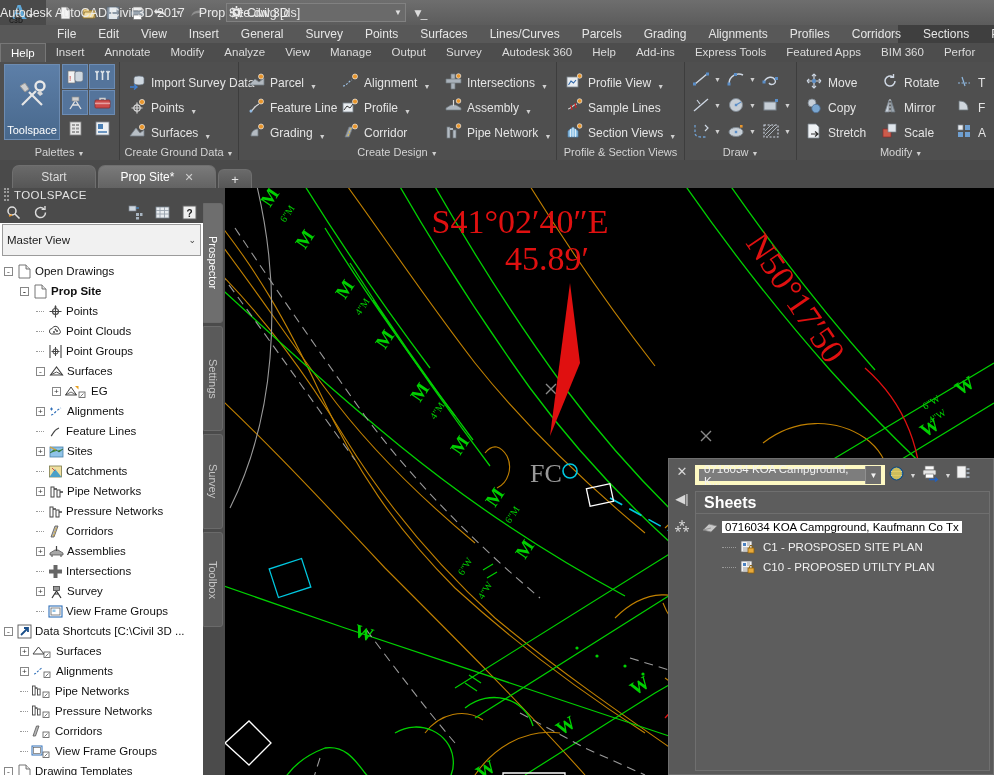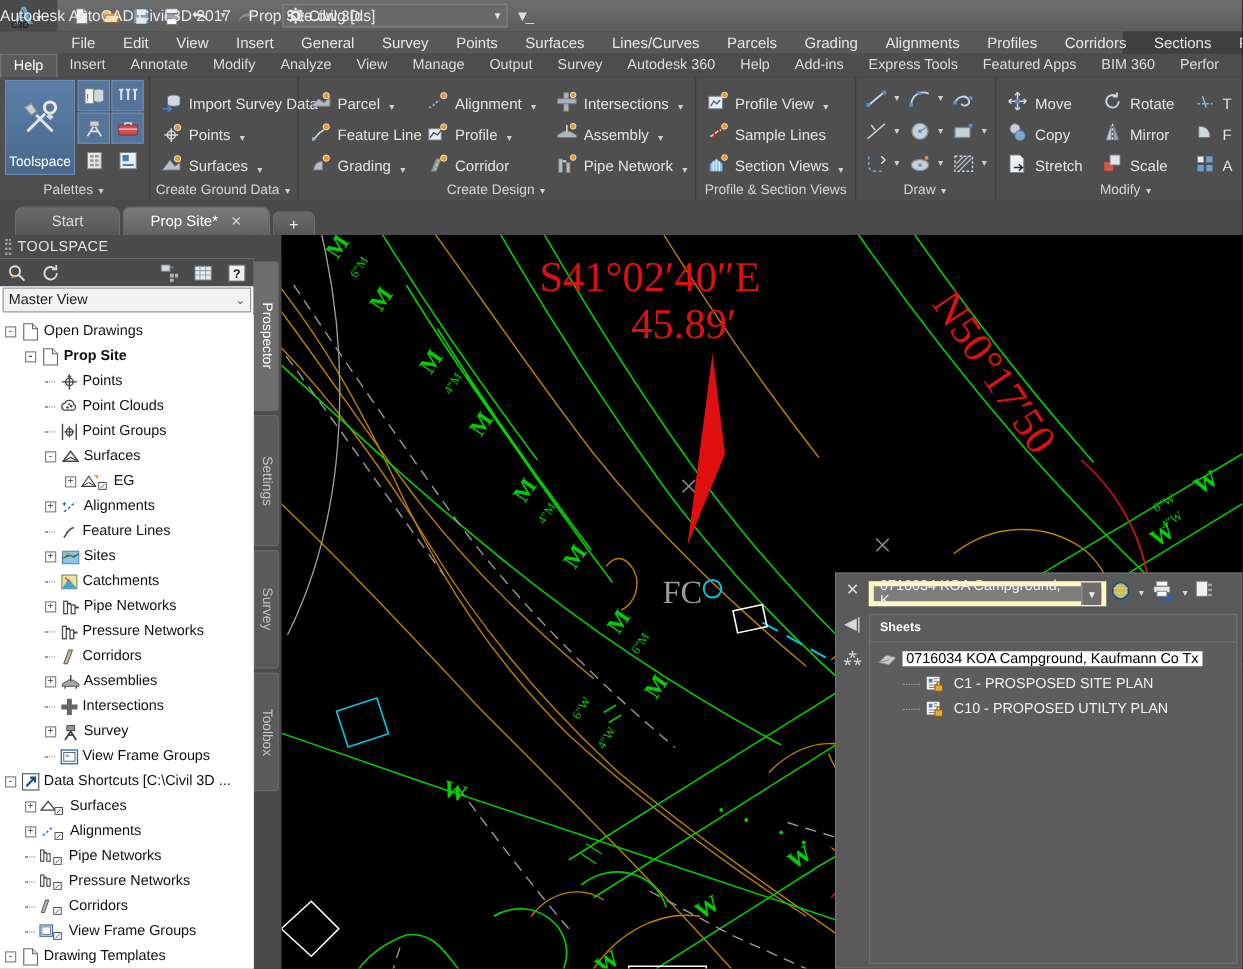--- a/index.html
+++ b/index.html
@@ -149,21 +149,21 @@
   .ts-grip { width: 5px; height: 13px; border-left: 2px dotted #9a9a9a; border-right: 2px dotted #9a9a9a;}
   .ts-main { flex: 1; display: flex; }
   .ts-content { width: 203px; display: flex; flex-direction: column; background: #ffffff; }
   .ts-toolbar {
     height: 22px; background: #4b4b4b; display: flex; align-items: center;
     padding: 0 5px; gap: 10px;
   }
   .ts-toolbar .spacer { flex: 1; }
   .tbtn { width: 17px; height: 17px; display: flex; align-items: center; justify-content: center; }
   .ts-combo {
-    height: 20px; margin: 1px 2px 2px 2px; background: #f1f1f1; border: 1px solid #9b9b9b;
+    height: 32px; margin: 1px 2px 2px 2px; background: #f1f1f1; border: 1px solid #9b9b9b;
     display: flex; align-items: center; padding: 0 4px;
     font-size: 11.5px; color: #1b1b1b;
   }
   .ts-combo .cval { flex: 1; }
   .ts-combo .carr { font-size: 9px; color: #444; }
   .ts-tree { flex: 1; background: #fff; overflow: hidden; padding-top: 3px; position: relative;}
   .tnode {
     display: flex; align-items: center; height: 20px; font-size: 11.5px; color: #101010;
     white-space: nowrap; gap: 3px;
   }
@@ -209,21 +209,21 @@
   }
   .ssm-combo .ctext { flex: 1; overflow: hidden; }
   .ssm-combo .cbtn {
     width: 16px; height: 18px; background: #6e6e6e; border-left: 1px solid #909090;
     display: flex; align-items: center; justify-content: center; font-size: 8px;
   }
   .ssm-tcaret { font-size: 7px; color: #d6d6d6; width: 10px; text-align:center;}
   .ssm-panel { flex: 1; background: #5d5d5d; border: 1px solid #6f6f6f; margin-top: 4px; }
   .ssm-colhdr {
     height: 22px; display: flex; align-items: center; padding-left: 8px;
-    color: #ffffff; font-size: 10px; font-weight: bold;
+    color: #ffffff; font-size: 16px; font-weight: bold;
     border-bottom: 1px solid #6f6f6f;
   }
   .ssm-row { display: flex; align-items: center; height: 20px; font-size: 11.5px; gap: 4px; }
   .ssm-row .lbl { color: #f0f0f0; padding: 0 3px; }
   .ssm-row.sel .lbl { background: #ffffff; color: #000000; }
   .ssm-ind { width: 14px; flex: 0 0 14px; }
 </style>
 </head>
 <body>
 

